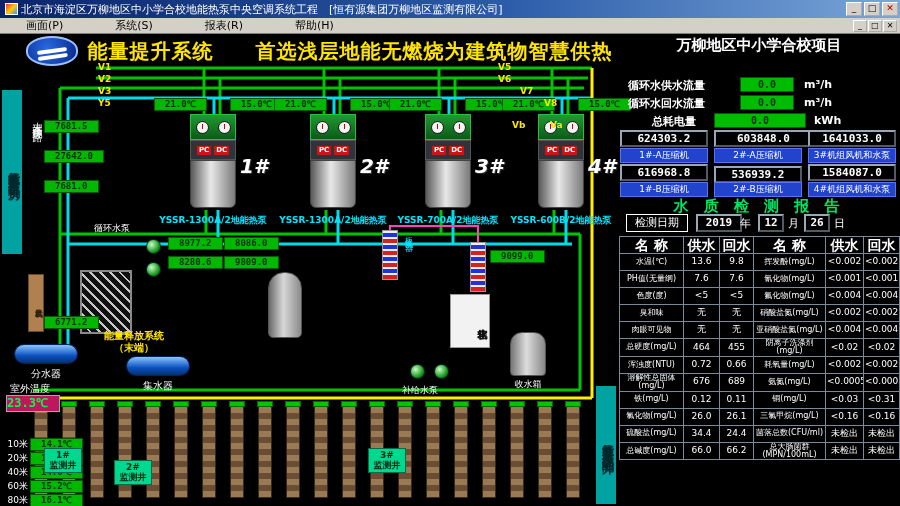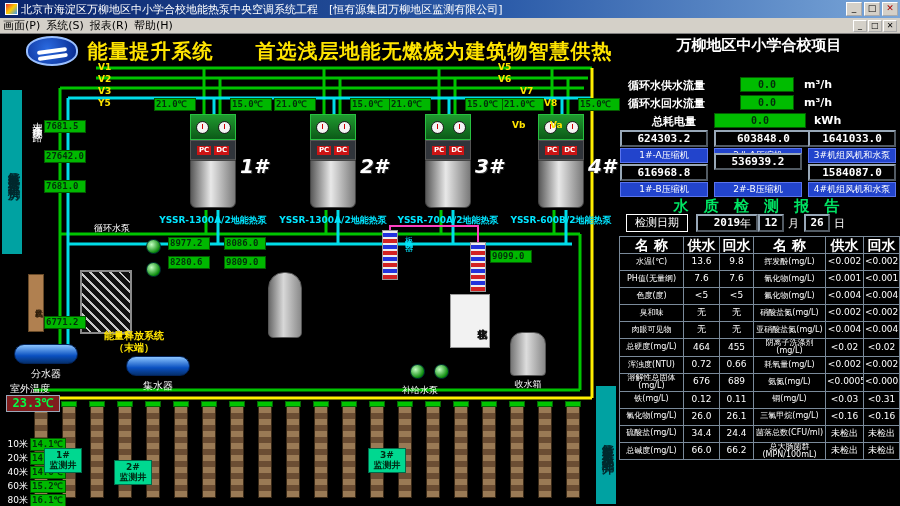--- a/index.html
+++ b/index.html
@@ -3,31 +3,31 @@
 <meta charset="utf-8">
 <style>
   *{margin:0;padding:0;box-sizing:border-box}
   html,body{width:900px;height:506px;overflow:hidden;background:#000;font-family:"DejaVu Sans",sans-serif}
   .titlebar{position:absolute;left:0;top:0;width:900px;height:18px;background:linear-gradient(90deg,#0a246a,#2a5aa8 55%,#7aa6d8);display:flex;align-items:center;color:#fff;font-size:11px;padding:0 2px;z-index:50}
   .ticon{width:13px;height:12px;margin:0 3px;background:linear-gradient(135deg,#e33,#fc0 50%,#39f);border:1px solid #fff}
   .tb-title{flex:1;white-space:nowrap;overflow:hidden}
   .wbtn{width:16px;height:14px;background:#d4d0c8;border:1px outset #fff;color:#000;font-size:9px;line-height:11px;text-align:center;margin-left:2px}
   .wbtn.close{color:#a00;font-weight:bold}
   .menubar{position:absolute;left:0;top:18px;width:900px;height:16px;background:#d4d0c8;border-bottom:1px solid #808080;display:flex;align-items:center;font-size:11px;color:#000;z-index:50}
-  .mitem{padding:0 3px;height:100%;line-height:15px}
+  .mitem{padding:0 26px;height:100%;line-height:15px}
   .mdibox{margin-left:auto;display:flex;padding-right:3px}
   .mdibtn{width:14px;height:12px;background:#d4d0c8;border:1px outset #fff;font-size:8px;line-height:9px;text-align:center;margin-left:1px}
   .main{position:absolute;left:0;top:34px;width:900px;height:472px;background:#000;overflow:hidden}
   .pipes{position:absolute;left:0;top:0;z-index:1}
   .banner{position:absolute;left:84px;top:4px;width:532px;text-align:center;color:#ffe400;font-size:20px;font-weight:bold;letter-spacing:1px;z-index:4;white-space:nowrap}
   .logo{position:absolute;left:26px;top:2px;width:52px;height:30px;background:radial-gradient(circle at 40% 40%,#2a6ae0,#06268a);border:2px solid #9ac0ff;border-radius:50% / 46%;z-index:4}
   .logo::after{content:"";position:absolute;left:9px;top:11px;width:30px;height:4px;background:#fff;border-radius:2px;transform:rotate(-8deg);box-shadow:0 6px 0 #fff}
   .vstrip{position:absolute;width:20px;background:#00a2a2;color:#00282d;writing-mode:vertical-rl;text-orientation:upright;font-size:12px;font-weight:bold;text-align:center;letter-spacing:2px;z-index:6;padding:4px 0}
   .vtext{position:absolute;writing-mode:vertical-rl;text-orientation:upright;color:#fff;font-size:10px;letter-spacing:2px;z-index:4}
-  .led{position:absolute;min-width:42px;height:13px;background:#00b800;border:1px solid #045a00;color:#03300a;font:bold 9px "DejaVu Sans Mono",monospace;line-height:11px;text-align:left;z-index:6;padding:0 1px}
+  .led{position:absolute;min-width:42px;height:13px;background:#00b800;border:1px solid #045a00;color:#03300a;font:bold 9px "DejaVu Sans Mono",monospace;line-height:11px;text-align:left;z-index:6;padding:0 10px}
   .led.inline{position:static;min-width:36px}
   .vtag{position:absolute;color:#ffe400;font-size:9px;font-weight:bold;z-index:6}
   .unit{position:absolute;width:46px;z-index:5}
   .unit-cap{height:26px;background:linear-gradient(180deg,#1f9a2f,#0c5a18);border:1px solid #28c040;display:flex;justify-content:space-around;align-items:center}
   .gauge{position:relative;width:13px;height:13px;border-radius:50%;background:radial-gradient(circle,#f4f4f4 60%,#999);border:1px solid #222}
   .gauge::after{content:"";position:absolute;left:5px;top:2px;width:1px;height:5px;background:#c00}
   .unit-mid{height:20px;background:#30343a;display:flex;gap:3px;justify-content:center;align-items:center;border:1px solid #555}
   .rtag{background:#cc1414;color:#fff;font-size:7px;font-weight:bold;padding:0 2px;line-height:9px}
   .unit-body{height:48px;background:linear-gradient(90deg,#5a5a5a,#e8e8e8 45%,#7a7a7a);border:1px solid #444;border-radius:0 0 6px 6px}
   .unit-no{position:absolute;left:50px;top:40px;color:#fff;font-size:20px;font-weight:bold;font-style:italic;text-shadow:1px 1px 0 #333}
@@ -37,21 +37,21 @@
   .hx{position:absolute;width:16px;height:50px;background:repeating-linear-gradient(0deg,#d22222 0 4px,#eeeeee 4px 6px,#2233dd 6px 10px,#eeeeee 10px 12px);border:1px solid #999;z-index:5}
   .etank{position:absolute;width:34px;height:66px;background:linear-gradient(90deg,#6a6a6a,#d8d8d8 45%,#8a8a8a);border:1px solid #555;border-radius:16px 16px 5px 5px;z-index:5}
   .hatch{position:absolute;width:52px;height:64px;background:repeating-linear-gradient(45deg,#101010 0 5px,#c8c8c8 5px 7px);border:2px solid #8a8a8a;z-index:5}
   .fancoil{position:absolute;width:16px;height:58px;background:#b08050;border:1px solid #684a28;color:#2a1a08;writing-mode:vertical-rl;text-orientation:upright;font-size:8px;text-align:center;z-index:5}
   .btank{position:absolute;width:64px;height:20px;background:linear-gradient(180deg,#8ac4ff,#0a50c0 60%,#05306e);border:1px solid #03245a;border-radius:10px;z-index:5}
   .eqlabel{position:absolute;color:#fff;font-size:10px;z-index:6;text-align:center}
   .ylabel{position:absolute;color:#ffe400;font-size:10px;font-weight:bold;z-index:6;text-align:center;line-height:1.15}
   .pump{position:absolute;width:15px;height:15px;border-radius:50%;background:radial-gradient(circle at 35% 35%,#c2ffc2,#0a8a0a 70%,#055a32);border:1px solid #033;z-index:5}
   .wtank{position:absolute;background:#f2f2f2;border:1px solid #999;color:#111;writing-mode:vertical-rl;text-orientation:upright;font-size:10px;font-weight:bold;text-align:center;z-index:5}
   .gtank{position:absolute;width:36px;height:44px;background:linear-gradient(90deg,#777,#ddd 45%,#888);border:1px solid #555;border-radius:12px 12px 4px 4px;z-index:5}
-  .odlcd{position:absolute;width:54px;height:17px;background:#7f1d1d;border:1px solid #98a8b8;color:#00ff44;font:bold 12px "DejaVu Sans Mono",monospace;line-height:15px;text-align:center;z-index:6}
+  .odlcd{position:absolute;width:54px;height:17px;background:#be185d;border:1px solid #98a8b8;color:#00ff44;font:bold 12px "DejaVu Sans Mono",monospace;line-height:15px;z-index:6}
   .dscale{position:absolute;display:flex;flex-direction:column;gap:1px;z-index:7}
   .drow{display:flex;align-items:center;gap:2px}
   .dlab{color:#fff;font-size:9px;width:26px;text-align:right}
   .well{position:absolute;top:372px;width:14px;height:92px;background:repeating-linear-gradient(180deg,#9a7a55 0 6px,#6b4d33 6px 12px);border:1px solid #3a2a18;z-index:2}
   .well-cap{position:absolute;top:-6px;left:-2px;width:16px;height:6px;background:#00c400;border:1px solid #046a04}
   .mwl{position:absolute;width:38px;background:#00d890;border:1px solid #036a4a;color:#002a14;font-size:9px;line-height:1.15;text-align:center;z-index:7;padding:1px 0;font-weight:bold}
   .panel{position:absolute;left:618px;top:0;width:282px;height:472px;z-index:8}
   .ptitle{position:absolute;left:0;width:282px;text-align:center;color:#fff;font-size:15px;font-weight:bold;white-space:nowrap}
   .plabel{position:absolute;color:#fff;font-size:11px;font-weight:bold;white-space:nowrap}
   .gval{position:absolute;height:15px;background:#00bc00;border:1px solid #045a00;color:#03300a;font:bold 10px "DejaVu Sans Mono",monospace;line-height:13px;text-align:center}
@@ -377,31 +377,31 @@
 
     <span class="lcd" style="left:2px;top:96px;width:88px">624303.2</span>
     <span class="lcd" style="left:96px;top:96px;width:99px">603848.0</span>
     <span class="lcd" style="left:190px;top:96px;width:88px">1641033.0</span>
 
     <span class="clabel" style="left:2px;top:114px;width:88px">1#-A压缩机</span>
     <span class="clabel" style="left:96px;top:114px;width:88px">2#-A压缩机</span>
     <span class="clabel" style="left:190px;top:114px;width:88px">3#机组风机和水泵</span>
 
     <span class="lcd" style="left:2px;top:130px;width:88px">616968.8</span>
-    <span class="lcd" style="left:96px;top:119px;width:88px">536939.2</span>
+    <span class="lcd" style="left:96px;top:132px;width:88px">536939.2</span>
     <span class="lcd" style="left:190px;top:130px;width:88px">1584087.0</span>
 
     <span class="clabel" style="left:2px;top:148px;width:88px">1#-B压缩机</span>
     <span class="clabel" style="left:96px;top:148px;width:88px">2#-B压缩机</span>
     <span class="clabel" style="left:190px;top:148px;width:88px">4#机组风机和水泵</span>
 
     <div class="rpt-title" style="top:163px">水 质 检 测 报 告</div>
 
     <span class="datebox" style="left:8px;top:180px;width:62px">检测日期</span>
-    <span class="dlcd" style="left:78px;top:180px;width:62px">2019</span>
+    <span class="dlcd" style="left:78px;top:180px;width:46px">2019</span>
     <span class="dunit" style="left:122px;top:182px">年</span>
     <span class="dlcd" style="left:140px;top:180px;width:26px">12</span>
     <span class="dunit" style="left:170px;top:182px">月</span>
     <span class="dlcd" style="left:186px;top:180px;width:26px">26</span>
     <span class="dunit" style="left:216px;top:182px">日</span>
 
     <table class="rpt">
       <colgroup>
         <col style="width:64px">
           <col style="width:36px">

